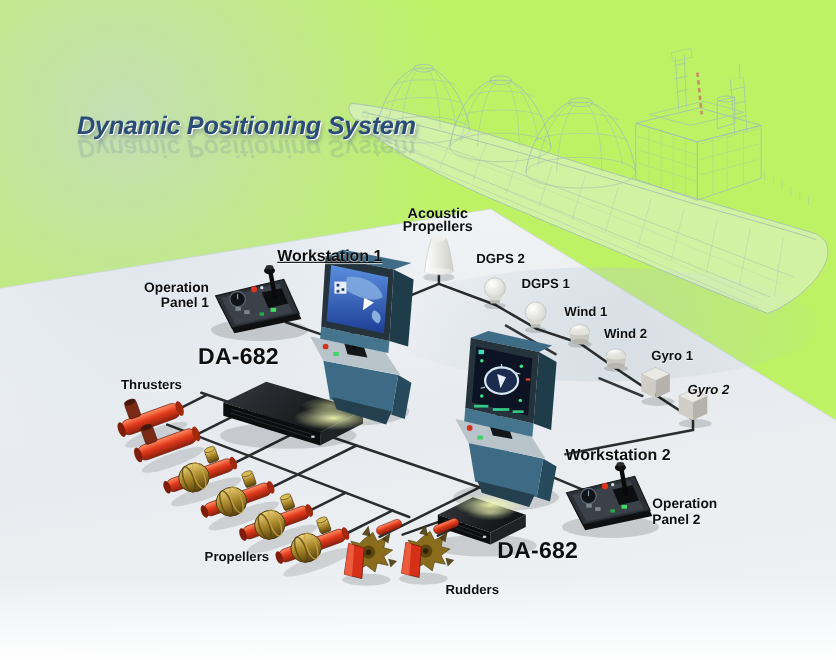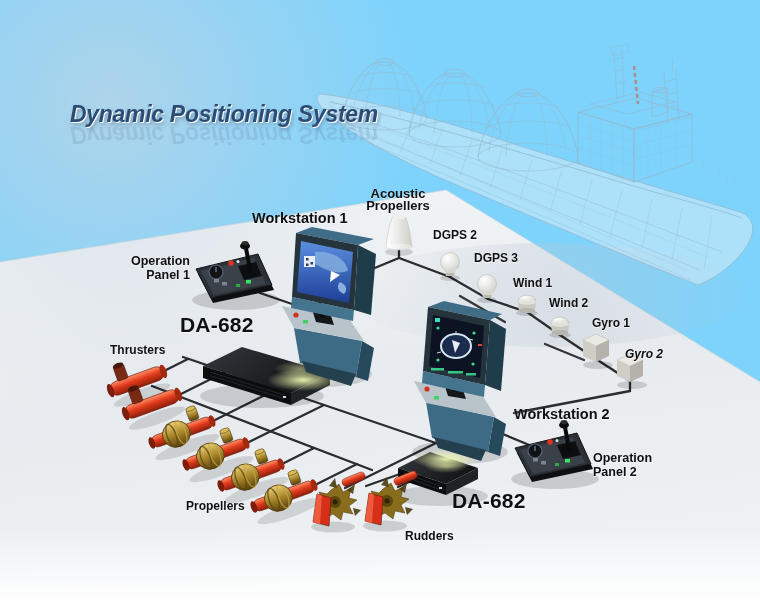--- a/index.html
+++ b/index.html
@@ -1,16 +1,16 @@
 <!DOCTYPE html>
 <html><head>
 <meta charset="utf-8">
 <style>
   html,body{margin:0;padding:0;background:#fff;}
-  .stage{position:relative;width:760px;height:600px;overflow:hidden;background:#7dd3fc;
+  .stage{position:relative;width:760px;height:600px;overflow:hidden;background:#bef264;
          font-family:"Liberation Sans",sans-serif;}
   .stage svg{position:absolute;left:0;top:0;}
   .lbl{position:absolute;font-weight:bold;font-size:12px;color:#0e0f10;white-space:nowrap;
        text-shadow:0 1px 1px rgba(255,255,255,.75);}
   .lbl-md{font-size:14.5px;}
   .lbl-lg{font-size:21px;letter-spacing:.2px;}
   .lbl-2l{line-height:13px;white-space:normal;}
   .title-wrap{position:absolute;left:70px;top:101px;}
   .title-main{font-size:23px;font-weight:bold;font-style:italic;color:#2b4c74;letter-spacing:-.3px;
        text-shadow:1px 1px 0 #ffffff,2px 3px 4px rgba(70,90,120,.45);}
@@ -394,41 +394,41 @@
   <g>
         <use href="#rud" transform="translate(385,499)"></use>
       </g>
 </svg>
 
 <div class="title-wrap">
   <div class="title-main">Dynamic Positioning System</div>
   <div class="title-reflect">Dynamic Positioning System</div>
 </div>
 
-<div class="lbl lbl-md" style="left:252px;top:210px;">Workstation 1</div>
+<div class="lbl lbl-md" style="left:252px;top:225px;text-decoration:underline;">Workstation 1</div>
 <div class="lbl lbl-md" style="left:514px;top:406px;">Workstation 2</div>
 
 <div class="lbl lbl-2l" style="left:118px;top:254px;width:72px;text-align:right;font-size:12.5px;line-height:14px;">
   <div>Operation</div>
   <div>Panel 1</div>
 </div>
 <div class="lbl lbl-2l" style="left:593px;top:451px;font-size:12.5px;line-height:14px;">
   <div>Operation</div>
   <div>Panel 2</div>
 </div>
 
 <div class="lbl lbl-lg" style="left:180px;top:313px;">DA-682</div>
 <div class="lbl lbl-lg" style="left:452px;top:489px;">DA-682</div>
 
 <div class="lbl lbl-2l" style="left:357px;top:188px;width:82px;text-align:center;font-size:13px;line-height:12px;">
   <div>Acoustic</div>
   <div>Propellers</div>
 </div>
 <div class="lbl" style="left:433px;top:228px;">DGPS 2</div>
-<div class="lbl" style="left:474px;top:251px;">DGPS 3</div>
+<div class="lbl" style="left:474px;top:251px;">DGPS 1</div>
 <div class="lbl" style="left:513px;top:276px;">Wind 1</div>
 <div class="lbl" style="left:549px;top:296px;">Wind 2</div>
 <div class="lbl" style="left:592px;top:316px;">Gyro 1</div>
 <div class="lbl" style="left:625px;top:347px;font-style:italic;">Gyro 2</div>
 
 <div class="lbl" style="left:110px;top:343px;">Thrusters</div>
 <div class="lbl" style="left:186px;top:499px;text-align:right;">Propellers</div>
 <div class="lbl" style="left:405px;top:529px;">Rudders</div>
 
 </div>

